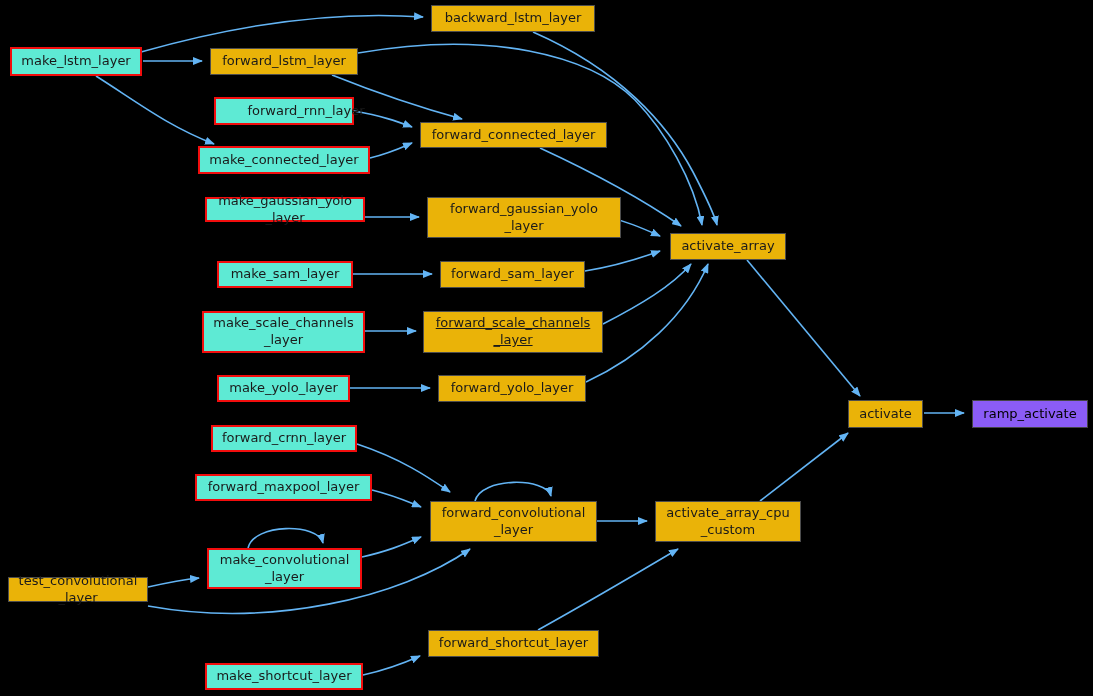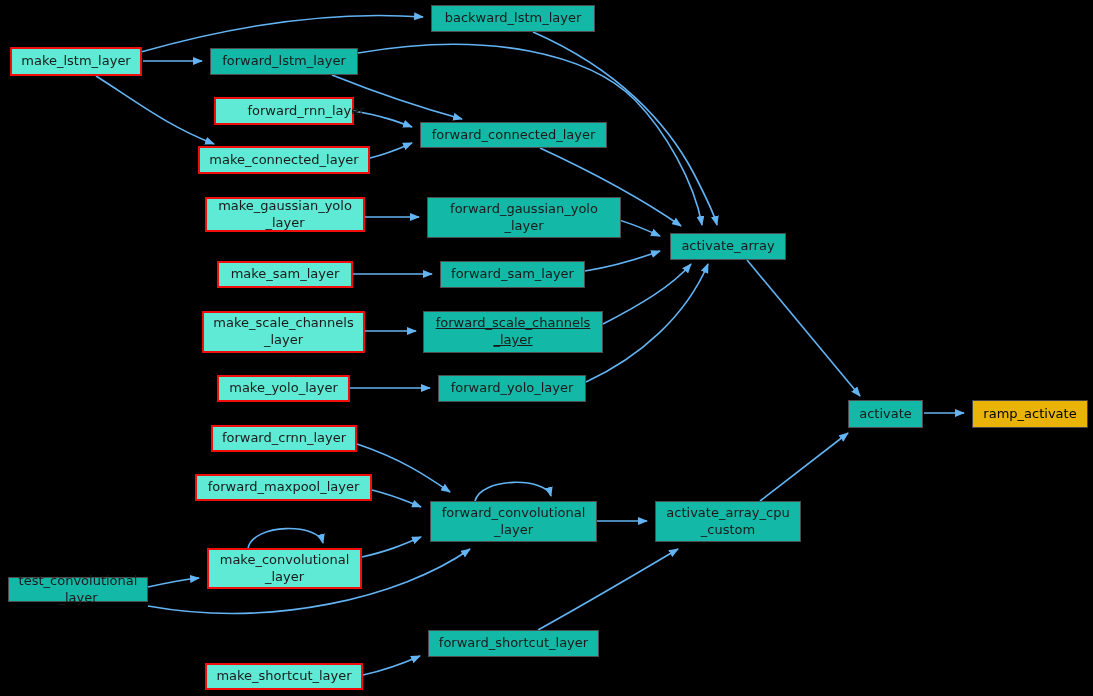--- a/index.html
+++ b/index.html
@@ -13,34 +13,34 @@
   #edges{position:absolute;left:0;top:0;width:1093px;height:696px;}
   .edge{fill:none;stroke:#63b4f4;stroke-width:1.6px;}
   .node{
     position:absolute;
     display:flex;align-items:center;justify-content:center;
     text-align:center;
     font-size:13px;line-height:1.28;
     color:#1a1a1a;
     white-space:pre-line;
     box-sizing:border-box;
-    background:#14b8a6;
+    background:#eab308;
     border:1.5px solid #4d4d4d;
     cursor:pointer;
   }
   .node.hl{background:#5eead4;border:2px solid #f20d0d;}
-  .node.target{background:#eab308;border:1.5px solid #444444;color:#000;}
+  .node.target{background:#8b5cf6;border:1.5px solid #444444;color:#000;}
   
   #n-backward_lstm_layer{left:431px;top:5px;width:164px;height:27px;}
   #n-make_lstm_layer{left:10px;top:47px;width:132px;height:29px;}
   #n-forward_lstm_layer{left:210px;top:48px;width:148px;height:27px;}
   #n-forward_rnn_layer{left:214px;top:97px;width:140px;height:28px;padding-left:44px;}
   #n-make_connected_layer{left:198px;top:146px;width:172px;height:28px;}
   #n-forward_connected_layer{left:420px;top:122px;width:187px;height:26px;}
-  #n-make_gaussian_yolo_layer{left:205px;top:197px;width:160px;height:35px;}
+  #n-make_gaussian_yolo_layer{left:205px;top:197px;width:160px;height:25px;}
   #n-forward_gaussian_yolo_layer{left:427px;top:197px;width:194px;height:41px;}
   #n-make_sam_layer{left:217px;top:261px;width:136px;height:27px;}
   #n-forward_sam_layer{left:440px;top:261px;width:145px;height:27px;}
   #n-make_scale_channels_layer{left:202px;top:311px;width:163px;height:42px;}
   #n-forward_scale_channels_layer{left:423px;top:311px;width:180px;height:42px;text-decoration:underline;}
   #n-make_yolo_layer{left:217px;top:375px;width:133px;height:27px;}
   #n-forward_yolo_layer{left:438px;top:375px;width:148px;height:27px;}
   #n-activate_array{left:670px;top:233px;width:116px;height:27px;}
   #n-forward_crnn_layer{left:211px;top:425px;width:146px;height:27px;}
   #n-forward_maxpool_layer{left:195px;top:474px;width:177px;height:27px;}

